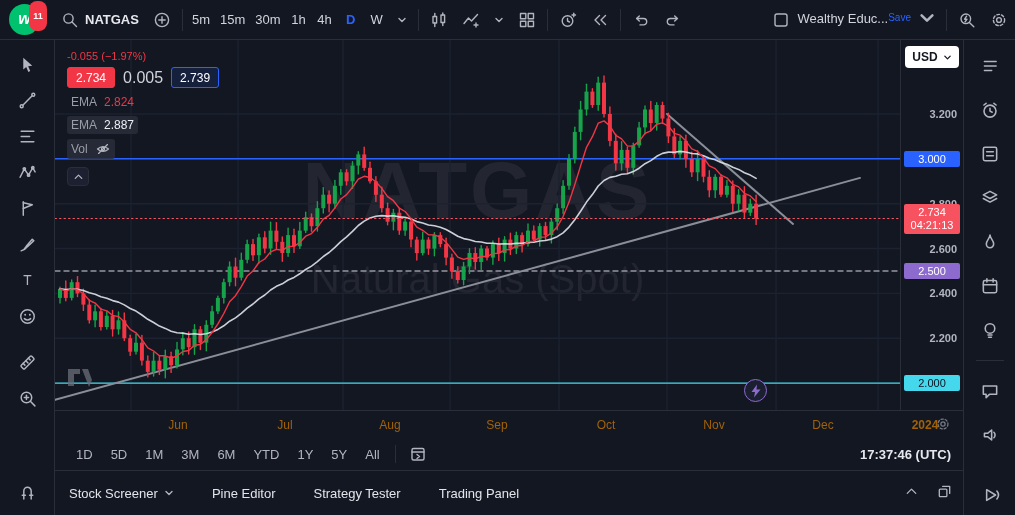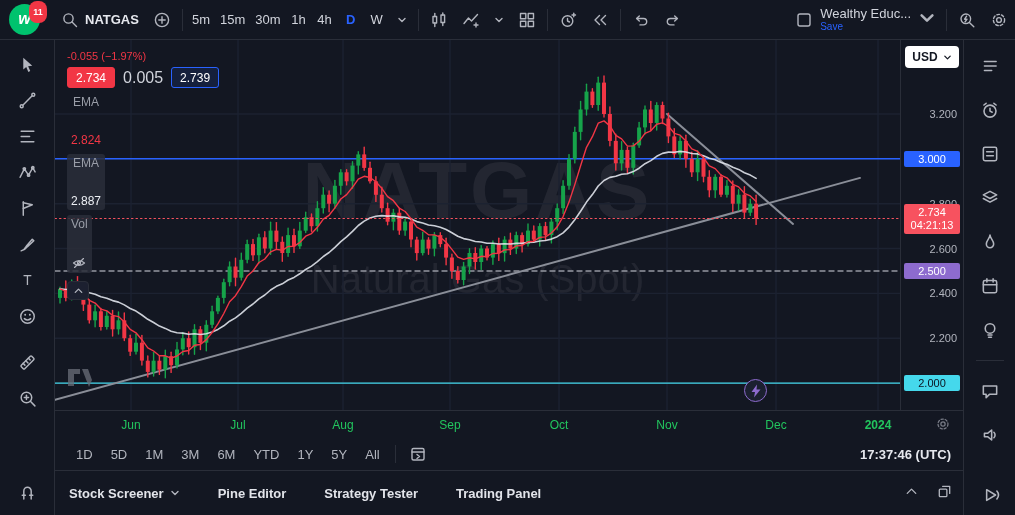--- a/index.html
+++ b/index.html
@@ -10,31 +10,31 @@
   *{box-sizing:border-box;margin:0;padding:0;}
   body{background:#0b0e15;font-family:"Liberation Sans","DejaVu Sans",sans-serif;}
   .app{position:relative;width:1015px;height:515px;background:var(--bg);color:var(--txt2);overflow:hidden;font-size:13px;}
   [data-interactable="true"]{cursor:pointer;}
   svg{stroke:#b2b5be;fill:none;stroke-width:1.4;stroke-linecap:round;stroke-linejoin:round;}
 
   
   .topbar{position:absolute;left:0;top:0;right:0;height:40px;border-bottom:1px solid var(--border);display:flex;align-items:center;background:var(--bg);z-index:30;}
   .logo-wrap{position:relative;width:54px;height:40px;flex:0 0 auto;}
   .logo-circle{position:absolute;left:9px;top:4px;width:31px;height:31px;border-radius:50%;background:#00c26e;color:#fff;display:flex;align-items:center;justify-content:center;font-weight:bold;font-size:16px;font-style:italic;}
-  .nbadge{position:absolute;left:29px;top:1px;min-width:18px;height:22px;background:var(--down);color:#fff;border-radius:8px;font-size:9px;display:flex;align-items:center;justify-content:center;padding:0 4px;font-weight:bold;}
+  .nbadge{position:absolute;left:29px;top:1px;min-width:18px;height:30px;background:var(--down);color:#fff;border-radius:8px;font-size:9px;display:flex;align-items:center;justify-content:center;padding:0 4px;font-weight:bold;}
   .tb-btn{height:30px;display:flex;align-items:center;gap:6px;padding:0 7px;border-radius:4px;color:var(--txt);flex:0 0 auto;}
   .tb-btn svg{width:18px;height:18px;}
   .chev svg{width:10px;height:10px;}
   .sep{width:1px;height:22px;background:var(--border);margin:0 4px;flex:0 0 auto;}
   .tf{height:28px;min-width:26px;padding:0 5px;display:flex;align-items:center;justify-content:center;background:none;border:none;color:var(--txt);font-size:13px;font-family:inherit;flex:0 0 auto;}
   .tf.active{color:var(--accent);font-weight:bold;}
   .spacer{flex:1 1 auto;}
   .layout-btn{display:flex;align-items:center;gap:7px;height:40px;padding:0 6px;flex:0 0 auto;}
   .layout-btn svg{width:18px;height:18px;}
-  .name-save{display:flex;flex-direction:column;align-items:flex-start;line-height:1.1;}
+  .name-save{display:flex;flex-direction:row;align-items:flex-start;line-height:1.1;}
   .lname{color:var(--txt);font-size:13px;}
   .save{color:var(--accent);font-size:10px;}
 
   
   .left-toolbar{position:absolute;left:0;top:40px;bottom:0;width:55px;border-right:1px solid var(--border);display:flex;flex-direction:column;align-items:center;padding-top:10px;gap:8px;background:var(--bg);z-index:20;}
   .tool{width:28px;height:28px;display:flex;align-items:center;justify-content:center;border-radius:4px;flex:0 0 auto;}
   .tool svg{width:19px;height:19px;}
   .gap10{margin-top:10px;} .grow{flex:1 1 auto;} .mb8{margin-bottom:10px;}
 
   
@@ -49,57 +49,57 @@
   .wm1{font-size:80px;font-weight:bold;letter-spacing:3px;color:rgba(173,178,190,0.10);line-height:1;}
   .wm2{font-size:40px;color:rgba(173,178,190,0.10);line-height:1;}
 
   .legend{position:absolute;left:12px;top:10px;display:flex;flex-direction:column;gap:5px;z-index:5;}
   .change{color:var(--down);font-size:11px;}
   .price-row{display:flex;align-items:center;gap:8px;}
   .pbox{font-size:12px;padding:2.5px 8px;border-radius:3px;border:1px solid;color:#fff;}
   .pbox.sell{background:var(--down);border-color:var(--down);}
   .pbox.buy{background:rgba(41,98,255,0.12);border-color:var(--accent);text-align:right;}
   .spread{color:var(--txt);font-size:16px;}
-  .ind-row{display:flex;align-items:center;gap:24px;font-size:12px;padding:2px 4px;border-radius:3px;width:fit-content;flex-direction:column;}
+  .ind-row{display:flex;align-items:center;gap:7px;font-size:12px;padding:2px 4px;border-radius:3px;width:fit-content;}
   .ind-row.hl{background:rgba(42,46,57,0.85);}
   .ind-label{color:#9a9eа8;color:#9a9ea8;}
   .v-red{color:var(--down);} .v-white{color:#eceff4;}
   .vol-row svg{width:16px;height:16px;}
   .collapse-btn{width:22px;height:19px;border:1px solid var(--border);background:#1c2030;border-radius:4px;display:flex;align-items:center;justify-content:center;margin-top:3px;}
   .collapse-btn svg{width:13px;height:13px;}
 
   .tv-logo{position:absolute;left:12px;top:328px;opacity:0.75;}
   .bolt-badge{position:absolute;left:689px;top:339px;width:23px;height:23px;border-radius:50%;background:#1b2030;border:1.6px solid var(--purple);display:flex;align-items:center;justify-content:center;z-index:6;}
   .bolt-badge svg{width:12px;height:14px;}
 
   .price-axis{position:absolute;left:845px;top:0;width:63px;height:370px;border-left:1px solid var(--border);font-size:11px;}
   .usd-select{position:absolute;left:4px;top:6px;width:54px;height:22px;background:#fff;color:#131722;border-radius:4px;display:flex;align-items:center;justify-content:center;gap:5px;font-size:12px;font-weight:bold;z-index:8;}
   .usd-select svg{width:9px;height:9px;stroke:#131722;}
-  .tick{position:absolute;right:6px;transform:translateY(-50%);color:var(--txt2);}
+  .tick{position:absolute;right:6px;transform:translateY(-50%);color:var(--txt2);font-weight:bold;}
   .badge{position:absolute;left:3px;right:3px;transform:translateY(-50%);text-align:center;color:#fff;border-radius:2px;padding:2px 0;z-index:6;}
   .badge.blue{background:var(--accent);}
   .badge.purple{background:var(--purple);}
   .badge.cyan{background:var(--cyan);color:#0b1220;text-align:center;}
   .last-badge{position:absolute;left:3px;right:3px;transform:translateY(-50%);text-align:center;color:#fff;background:var(--last);border-radius:2px;padding:2px 0;line-height:13px;z-index:7;}
 
   .time-axis{position:absolute;left:0;top:370px;width:908px;height:28px;border-top:1px solid var(--border);}
-  .tlabel{position:absolute;top:7px;transform:translateX(-50%);font-size:12px;color:#22c55e;}
+  .tlabel{position:absolute;top:7px;transform:translateX(-50%);font-size:12px;color:#a16207;margin-left:47px;}
   .axis-gear{position:absolute;right:12px;top:5px;}
   .axis-gear svg{width:16px;height:16px;stroke:#787b86;}
 
   
   .range-bar{position:absolute;left:55px;top:438px;width:908px;height:33px;border-bottom:1px solid var(--border);display:flex;align-items:center;padding:0 12px 0 14px;gap:4px;background:var(--bg);}
   .rng{background:none;border:none;color:var(--txt2);font-size:13px;font-family:inherit;padding:3px 7px;border-radius:4px;flex:0 0 auto;}
   .range-bar .sep{height:18px;}
   .goto-date svg{width:18px;height:18px;}
   .clock{margin-left:auto;color:#e6e8ee;font-size:13px;font-weight:bold;}
 
   
   .footer{position:absolute;left:55px;top:471px;width:908px;height:44px;display:flex;align-items:center;padding:0 10px 0 14px;gap:38px;background:var(--bg);}
-  .ftab{display:flex;align-items:center;gap:6px;color:#e2e4ea;font-size:13px;font-weight:bold;flex:0 0 auto;}
+  .ftab{display:flex;align-items:center;gap:6px;color:#e2e4ea;font-size:13px;font-weight:normal;flex:0 0 auto;}
   .ftab .chev svg{width:10px;height:10px;}
   .f-right{margin-left:auto;display:flex;align-items:center;gap:16px;}
   .f-right svg{width:17px;height:17px;}
 </style>
 </head>
 <body>
 
 <div class="app" data-interactable="false">
 
   <header class="topbar" data-interactable="false">

